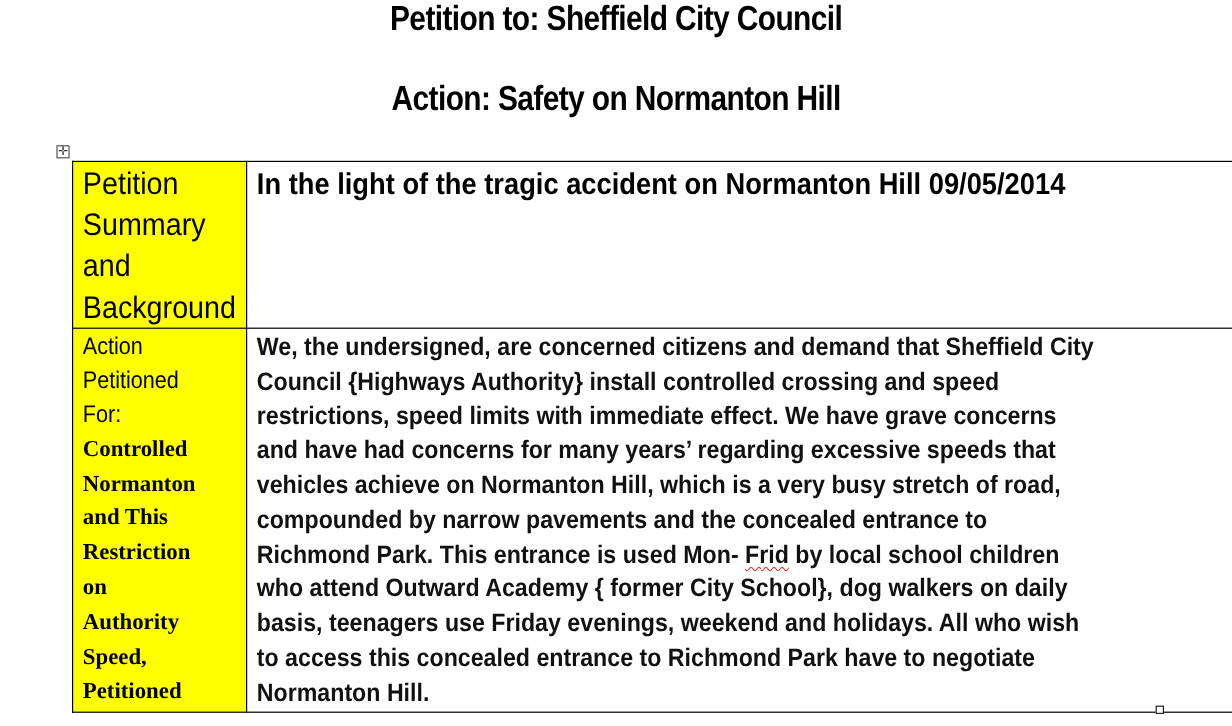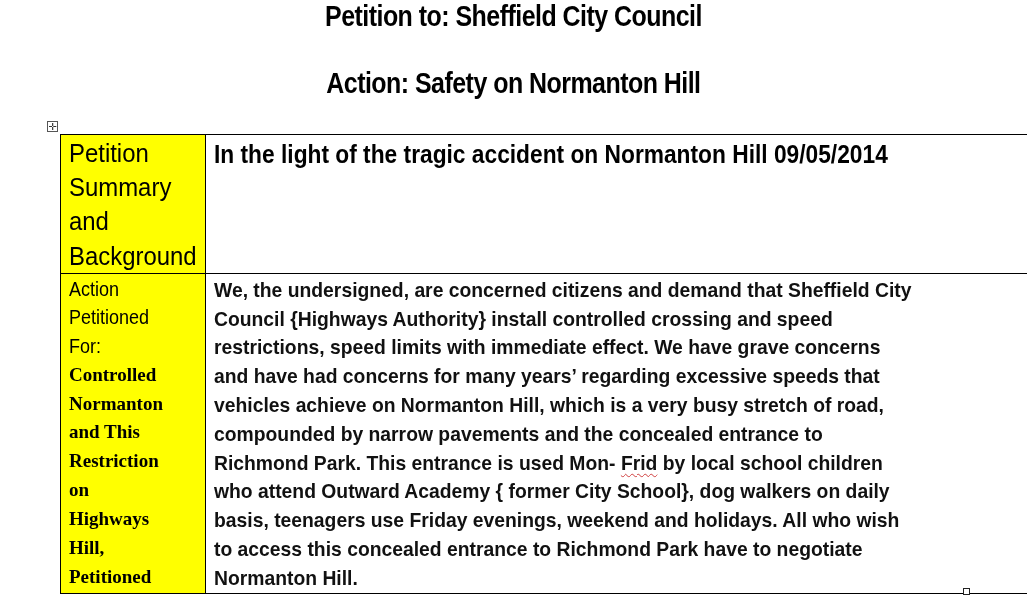--- a/index.html
+++ b/index.html
@@ -164,22 +164,22 @@
   <tr class="row2">
     <td class="label-cell">
       <span class="label-small">Action</span>
       <span class="label-small">Petitioned</span>
       <span class="label-small">For:</span>
       <span class="label-serif">Controlled</span>
       <span class="label-serif">Normanton</span>
       <span class="label-serif">and This</span>
       <span class="label-serif">Restriction</span>
       <span class="label-serif">on</span>
-      <span class="label-serif">Highways</span>
-      <span class="label-serif">Hill,</span>
+      <span class="label-serif">Authority</span>
+      <span class="label-serif">Speed,</span>
       <span class="label-serif">Petitioned</span>
     </td>
     <td class="content-cell">
       <span class="body-line">We, the undersigned, are concerned citizens and demand that Sheffield City</span>
       <span class="body-line">Council {Highways Authority} install controlled crossing and speed</span>
       <span class="body-line">restrictions, speed limits with immediate effect. We have grave concerns</span>
       <span class="body-line">and have had concerns for many years’ regarding excessive speeds that</span>
       <span class="body-line">vehicles achieve on Normanton Hill, which is a very busy stretch of road,</span>
       <span class="body-line">compounded by narrow pavements and the concealed entrance to</span>
       <span class="body-line"><span>Richmond Park. This entrance is used Mon- </span><span class="squiggle">Frid</span><span> by local school children</span></span>

